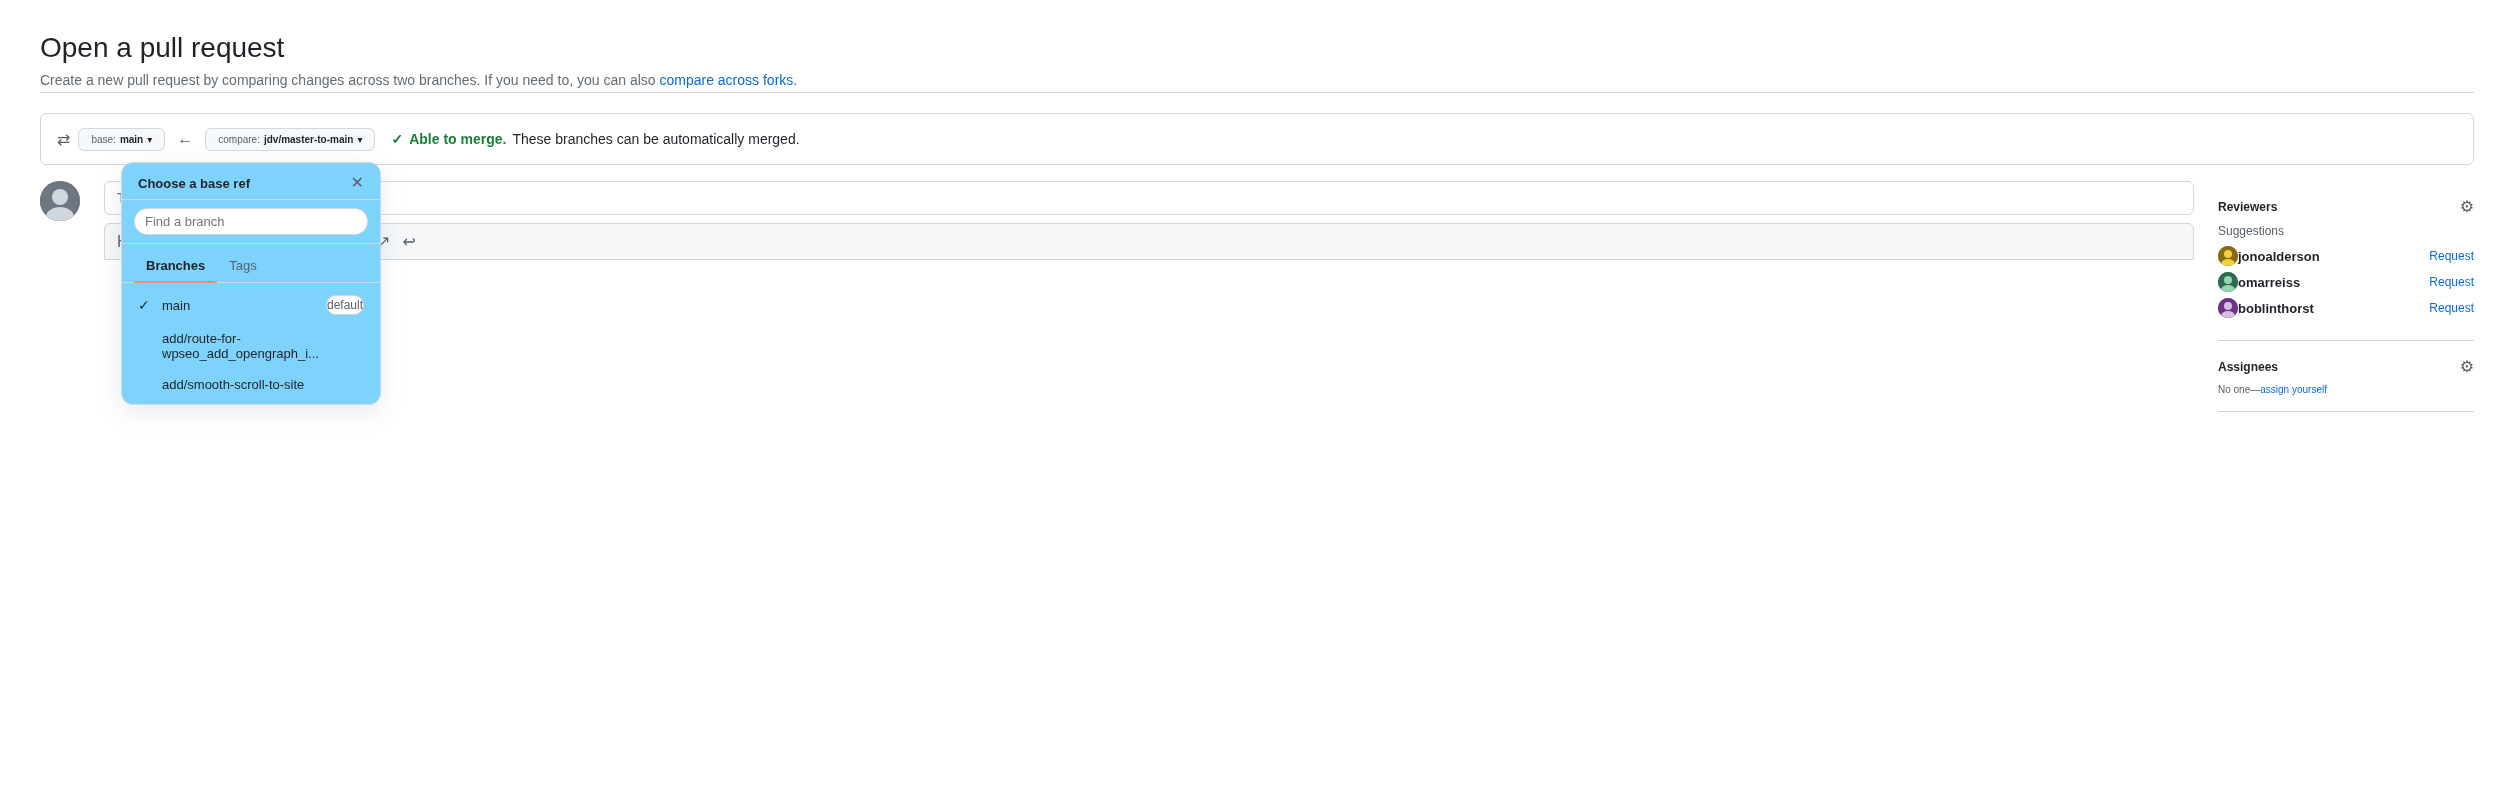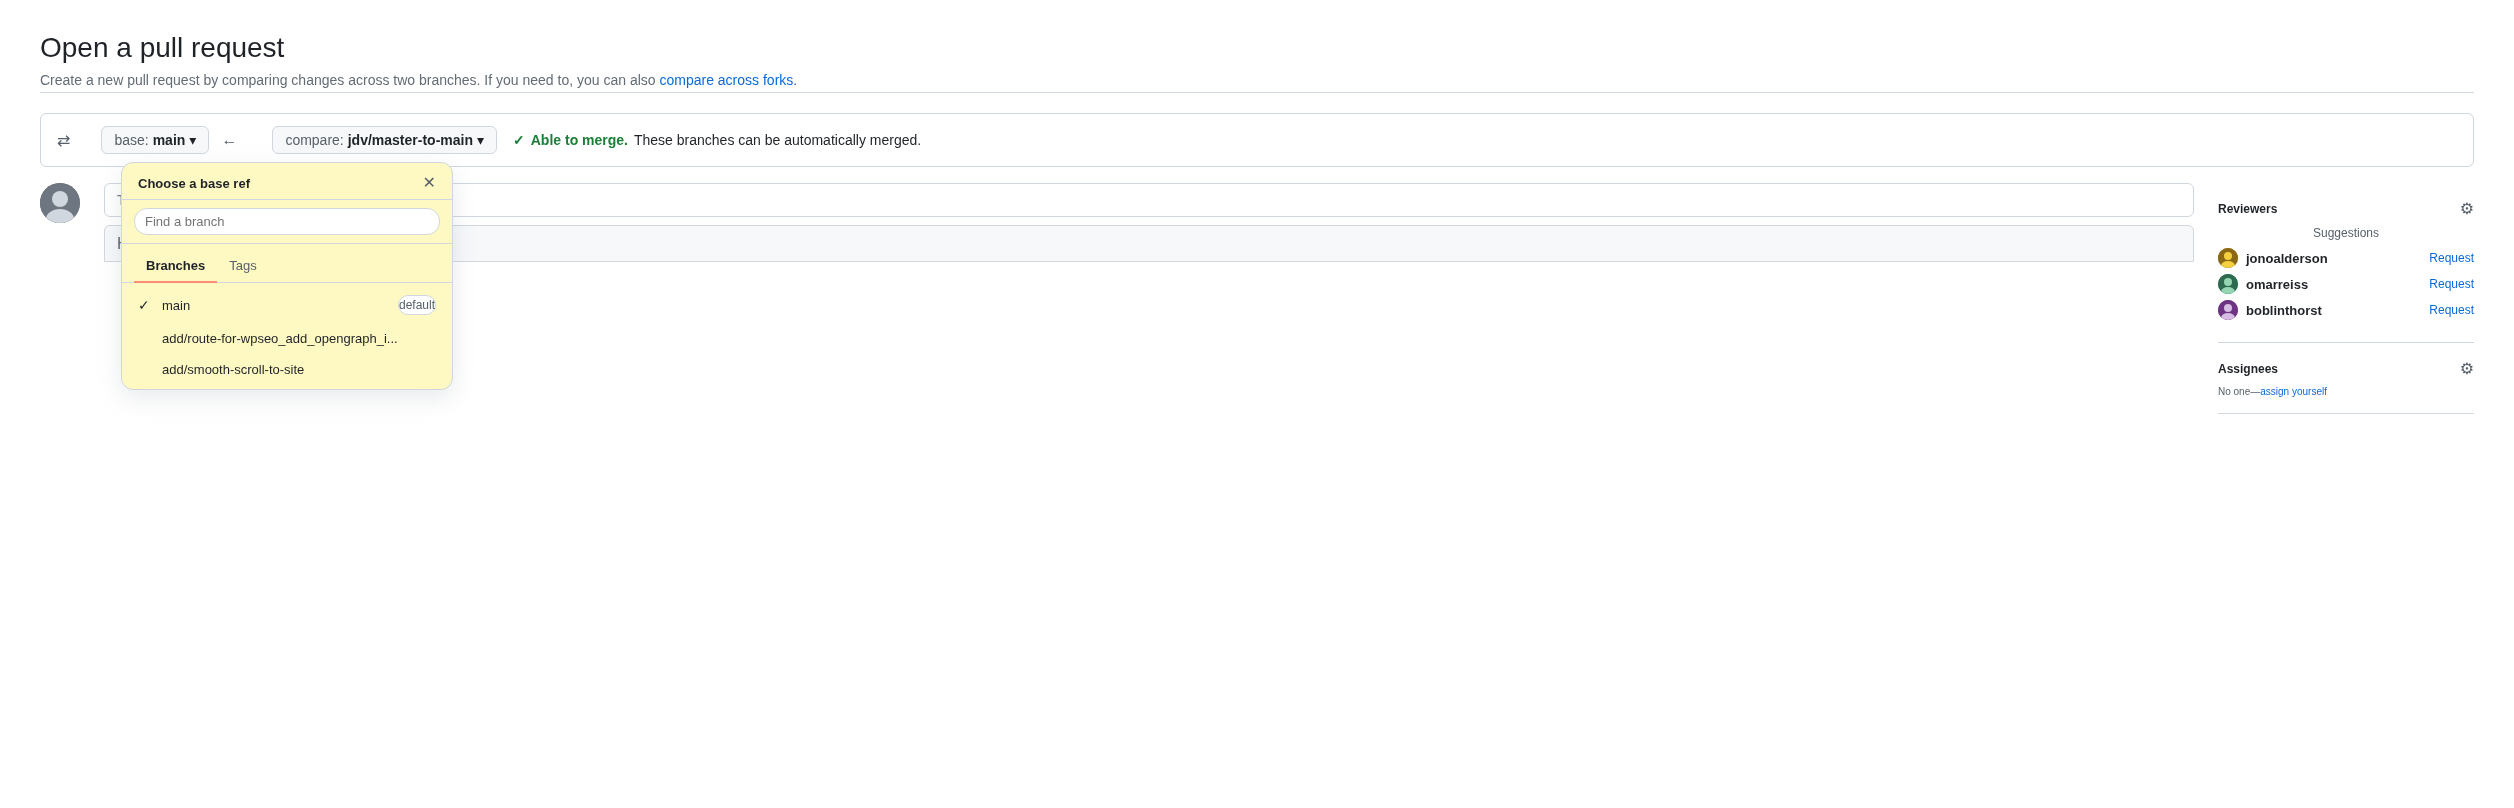--- a/index.html
+++ b/index.html
@@ -47,24 +47,23 @@
     }
     .branch-btn {
       display: flex;
       align-items: center;
       gap: 4px;
       padding: 5px 12px;
       border: 1px solid #d0d7de;
       border-radius: 6px;
       background: #f6f8fa;
       cursor: pointer;
-      font-size: 14px;
+      font-size: 10px;
       color: #1f2328;
       position: relative;
-      margin-left: 23px;
     }
     .branch-label { color: #57606a; }
     .branch-name { font-weight: 600; }
     .arrow-btn {
       background: none;
       border: none;
       cursor: pointer;
       color: #57606a;
       font-size: 16px;
       padding: 4px;
@@ -134,22 +133,22 @@
       font-size: 16px;
       flex-wrap: nowrap;
     }
     .toolbar span { cursor: pointer; }
 
     
     .dropdown-overlay {
       position: absolute;
       top: 48px;
       left: 80px;
-      width: 332px;
-      background: #fef9c3;
+      width: 260px;
+      background: #7dd3fc;
       border: 1px solid #d0d7de;
       border-radius: 12px;
       box-shadow: 0 8px 24px rgba(140,149,159,0.2);
       z-index: 100;
     }
     .dropdown-header {
       display: flex;
       align-items: center;
       justify-content: space-between;
       padding: 12px 16px 8px;
@@ -243,32 +242,30 @@
     }
     .gear-icon {
       color: #57606a;
       cursor: pointer;
       font-size: 16px;
     }
     .suggestions-label {
       font-size: 12px;
       color: #57606a;
       margin-bottom: 8px;
-      text-align: center;
     }
     .reviewer-item {
       display: flex;
       align-items: center;
       justify-content: space-between;
       margin-bottom: 6px;
     }
     .reviewer-left {
       display: flex;
       align-items: center;
-      gap: 8px;
     }
     .reviewer-avatar {
       width: 20px;
       height: 20px;
       border-radius: 50%;
       background: #ccc;
       flex-shrink: 0;
       overflow: hidden;
     }
     .reviewer-name {

